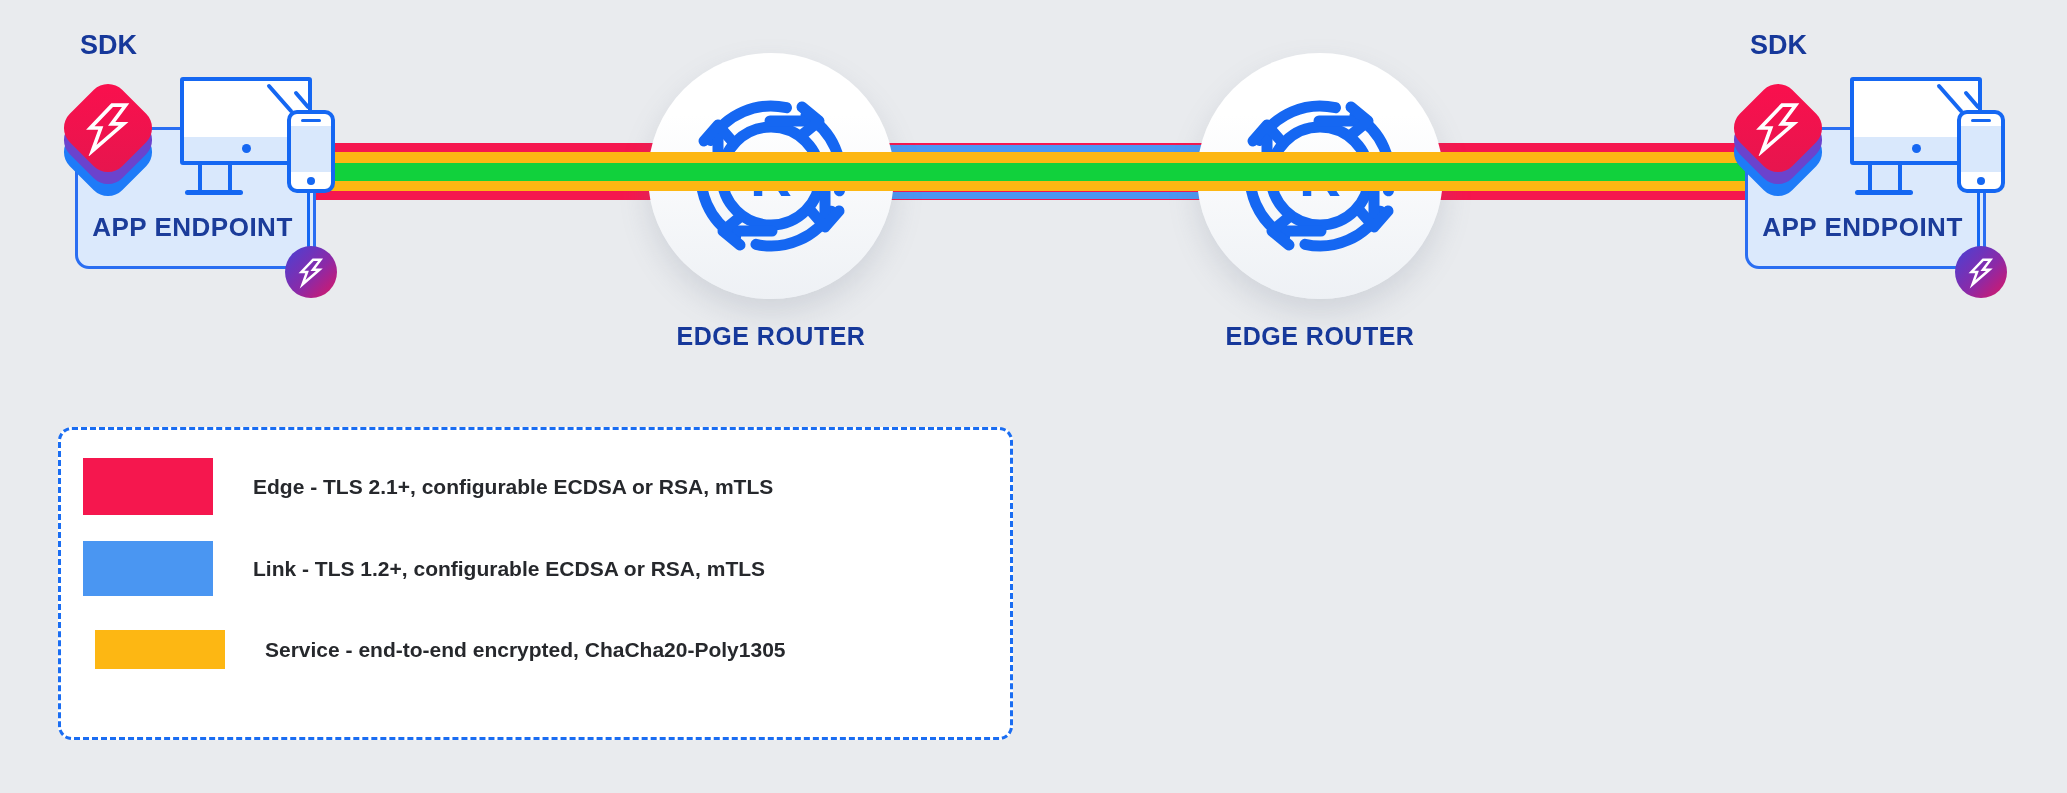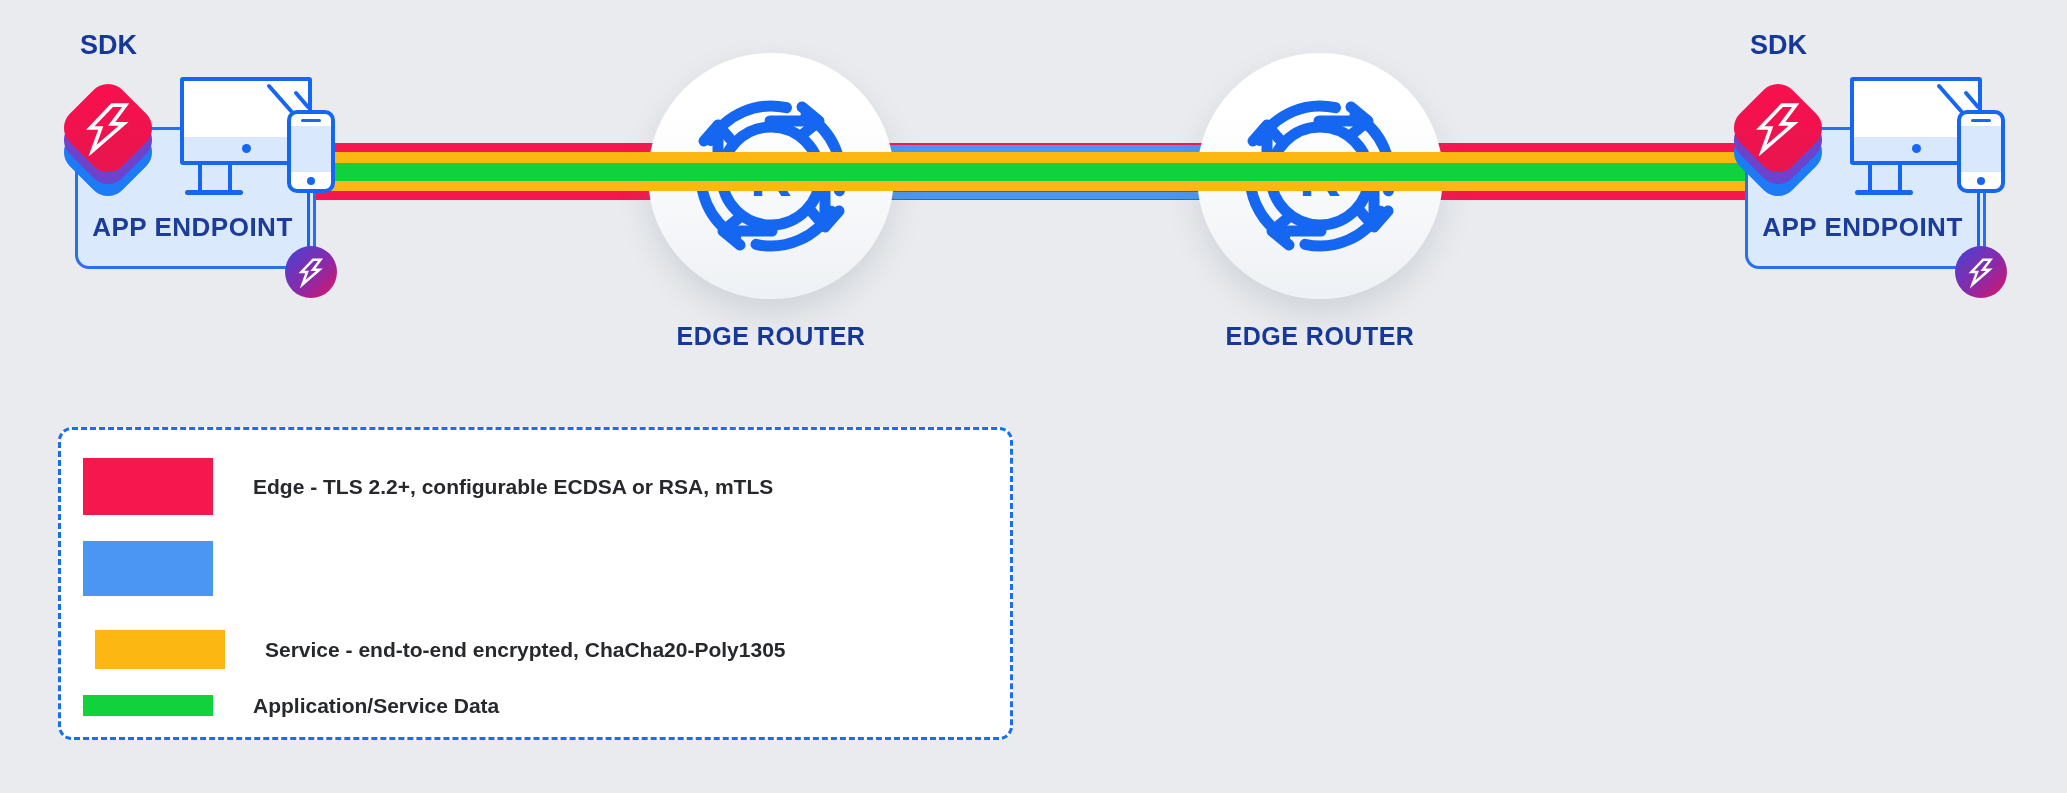--- a/index.html
+++ b/index.html
@@ -189,28 +189,25 @@
     <div class="badge">
       <svg width="28" height="36" viewBox="0 0 100 100">
         <path d="M58 6 L16 50 L36 50 L20 94 L80 42 L57 42 L84 6 Z" fill="none" stroke="#ffffff" stroke-width="9" stroke-linejoin="miter"></path>
       </svg>
     </div>
   </div>
 
   <div class="legend">
     <div class="legend-row r0">
       <div class="legend-swatch" style="background: rgb(245, 23, 78);"></div>
-      <div class="legend-text">Edge - TLS 2.2+, configurable ECDSA or RSA, mTLS</div>
+      <div class="legend-text">Edge - TLS 2.1+, configurable ECDSA or RSA, mTLS</div>
     </div>
     <div class="legend-row r1">
       <div class="legend-swatch" style="background: rgb(74, 150, 242);"></div>
+      <div class="legend-text">Link - TLS 1.2+, configurable ECDSA or RSA, mTLS</div>
     </div>
     <div class="legend-row r2">
       <div class="legend-swatch" style="background: rgb(253, 183, 19);"></div>
       <div class="legend-text">Service - end-to-end encrypted, ChaCha20-Poly1305</div>
     </div>
-    <div class="legend-row r3">
-      <div class="legend-swatch" style="background: rgb(17, 209, 60);"></div>
-      <div class="legend-text">Application/Service Data</div>
-    </div>
   </div>
 
 </div>
 
 </body></html>

